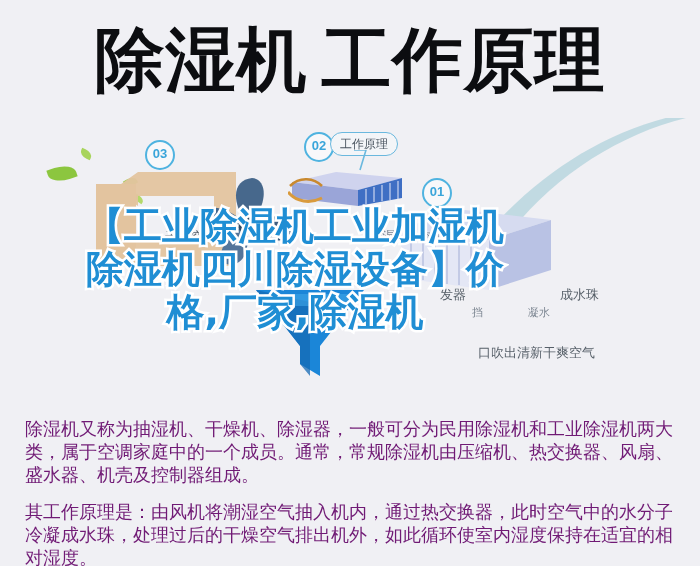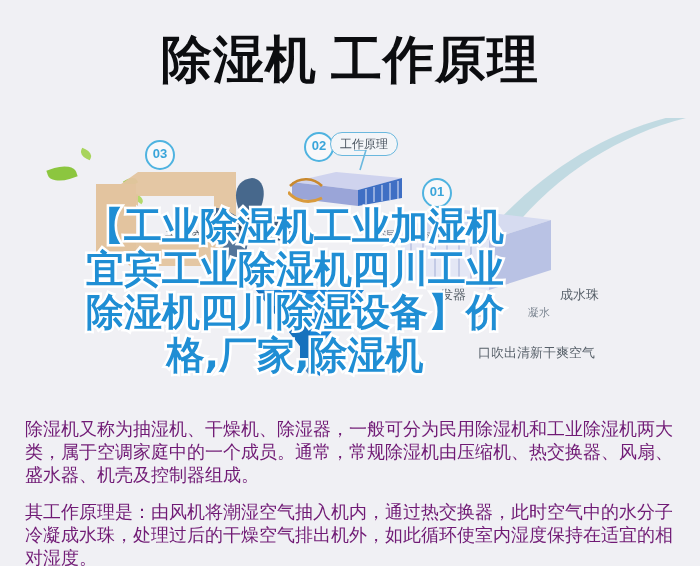--- a/index.html
+++ b/index.html
@@ -8,21 +8,21 @@
     background:#f0f0f4;
     font-family:"Liberation Sans","DejaVu Sans",sans-serif;
     -webkit-font-smoothing:antialiased;
   }
   .page{position:relative;width:700px;height:566px;background:#f0f0f4;overflow:hidden;}
 
   
   .title-band{position:absolute;left:0;top:0;width:700px;height:122px;}
   .title{
     position:absolute;left:0;top:28px;width:700px;text-align:center;
-    font-size:51px;line-height:64px;font-weight:700;color:#0c0d10;
+    font-size:70px;line-height:64px;font-weight:700;color:#0c0d10;
     letter-spacing:1px;white-space:nowrap;
   }
   .title .t-gap{display:inline-block;width:14px;}
 
   
   .illus{position:absolute;left:0;top:118px;width:700px;height:292px;overflow:hidden;}
   .swoosh{position:absolute;right:-20px;top:-6px;width:250px;height:135px;overflow:hidden;}
   .swoosh svg{display:block;}
 
   .leaf{position:absolute;background:#90c83c;border-radius:0 70% 0 70%;transform-origin:center;}
@@ -193,21 +193,20 @@
     <div class="dlabel drop">成水珠</div>
     <div class="dlabel blow">口吹出清新干爽空气</div>
     <div class="dlabel humid">潮湿</div>
     <div class="dlabel moist">空气</div>
     <div class="dlabel mid1">挡</div>
     <div class="dlabel mid2">凝水</div>
   </div>
 
   <div class="wm">
     <span class="wl">【工业除湿机工业加湿机</span>
-    <span class="wl">宜宾工业除湿机四川工业</span>
     <span class="wl">除湿机四川除湿设备】价</span>
     <span class="wl">格,厂家,除湿机</span>
   </div>
 
   <div class="body">
     <p>除湿机又称为抽湿机、干燥机、除湿器，一般可分为民用除湿机和工业除湿机两大类，属于空调家庭中的一个成员。通常，常规除湿机由压缩机、热交换器、风扇、盛水器、机壳及控制器组成。</p>
     <p>其工作原理是：由风机将潮湿空气抽入机内，通过热交换器，此时空气中的水分子冷凝成水珠，处理过后的干燥空气排出机外，如此循环使室内湿度保持在适宜的相对湿度。</p>
   </div>
 
 </div>

